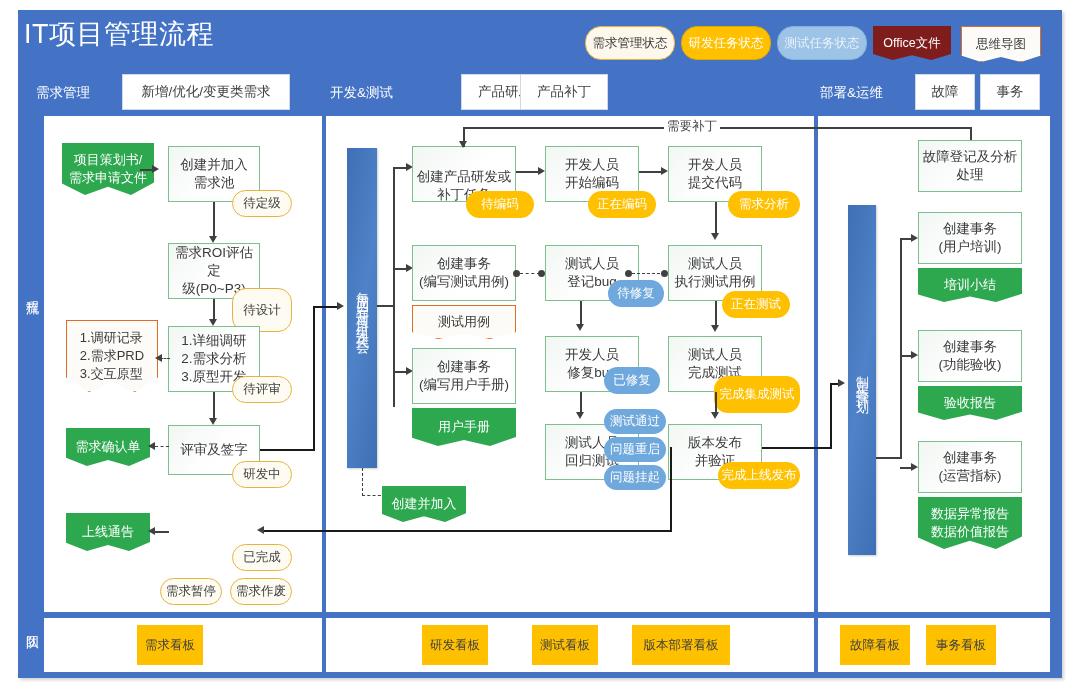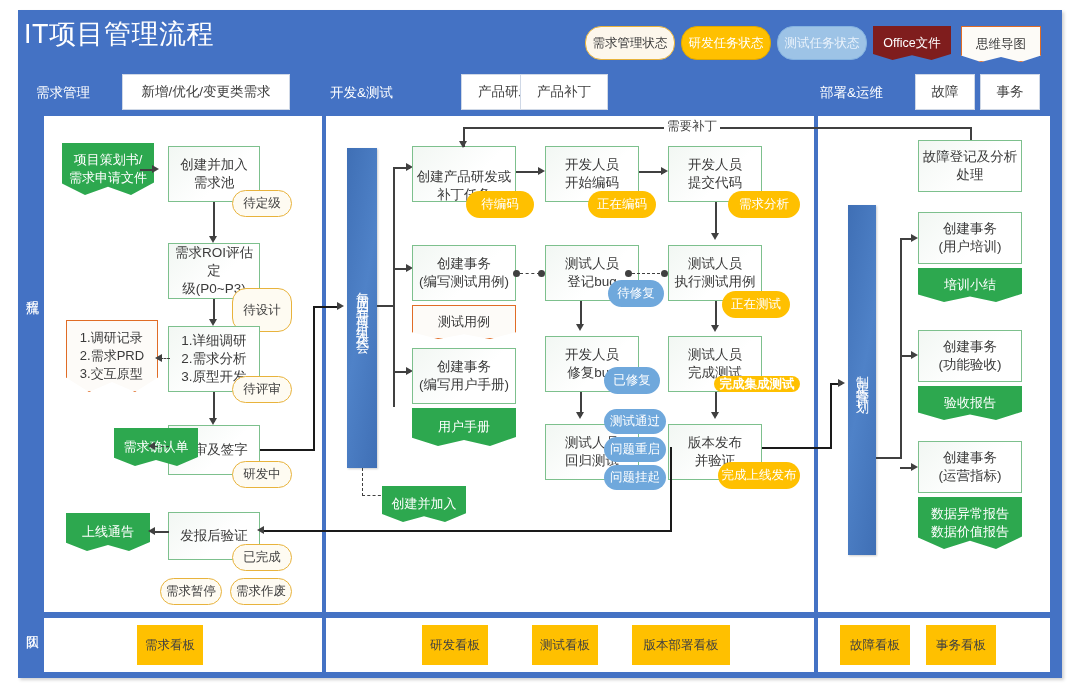--- a/index.html
+++ b/index.html
@@ -169,29 +169,26 @@
   <div class="arw l" style="left:155px;top:354px;"></div>
 
   <div class="ln v" style="left:213px;top:392px;height:30px;"></div>
   <div class="arw d" style="left:209px;top:418px;"></div>
 
   <div class="node" style="left:168px;top:425px;width:92px;height:50px;">
     <span style="white-space:pre-line;">评审及签字</span>
   </div>
   <div class="pill p-req" style="left:232px;top:461px;width:60px;height:27px;">研发中</div>
 
-  <div class="doc" style="left:66px;top:428px;width:84px;height:38px;margin-left:48px;">
+  <div class="doc" style="left:66px;top:428px;width:84px;height:38px;">
     <span>需求确认单</span>
   </div>
   <div class="dash-h" style="left:155px;top:446px;width:14px;"></div>
   <div class="arw l" style="left:148px;top:442px;"></div>
 
-  <div class="node" style="left:168px;top:512px;width:92px;height:48px;">
-    <span style="white-space:pre-line;">发报后验证</span>
-  </div>
   <div class="pill p-req" style="left:232px;top:544px;width:60px;height:27px;">已完成</div>
 
   <div class="doc" style="left:66px;top:513px;width:84px;height:38px;">
     <span>上线通告</span>
   </div>
   <div class="ln h" style="left:155px;top:531px;width:14px;"></div>
   <div class="arw l" style="left:148px;top:527px;"></div>
 
   <div class="pill p-req" style="left:160px;top:578px;width:62px;height:27px;">需求暂停</div>
   <div class="pill p-req" style="left:230px;top:578px;width:62px;height:27px;">需求作废</div>
@@ -285,21 +282,21 @@
 修复bug</span>
   </div>
   <div class="pill p-test" style="left:604px;top:367px;width:56px;height:27px;">已修复</div>
   <div class="ln v" style="left:580px;top:301px;height:25px;"></div>
   <div class="arw d" style="left:576px;top:324px;"></div>
 
   <div class="node" style="left:668px;top:336px;width:94px;height:56px;">
     <span style="white-space:pre-line;">测试人员
 完成测试</span>
   </div>
-  <div class="pill p-dev" style="left:714px;top:376px;width:86px;height:16px;font-weight:bold;">完成集成测试</div>
+  <div class="pill p-dev" style="left:714px;top:376px;width:86px;height:37px;">完成集成测试</div>
   <div class="ln v" style="left:715px;top:301px;height:27px;"></div>
   <div class="arw d" style="left:711px;top:325px;"></div>
 
   <div class="node" style="left:545px;top:424px;width:94px;height:56px;">
     <span style="white-space:pre-line;">测试人员
 回归测试</span>
   </div>
   <div class="ln v" style="left:580px;top:392px;height:24px;"></div>
   <div class="arw d" style="left:576px;top:412px;"></div>
   <div class="pill p-test" style="left:604px;top:409px;width:62px;height:25px;">测试通过</div>

